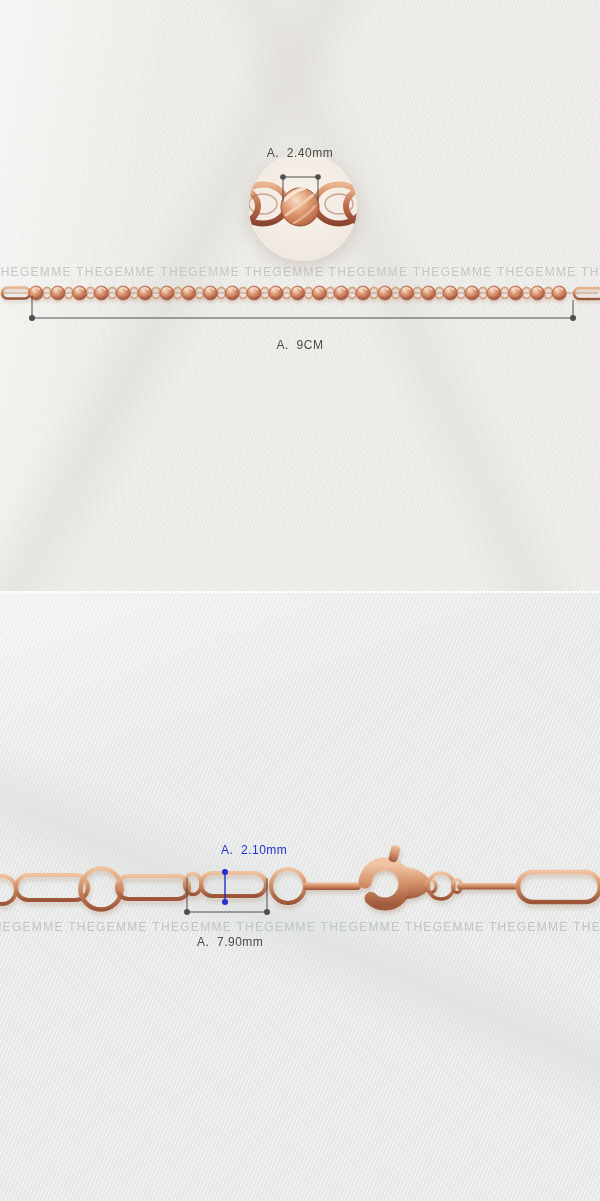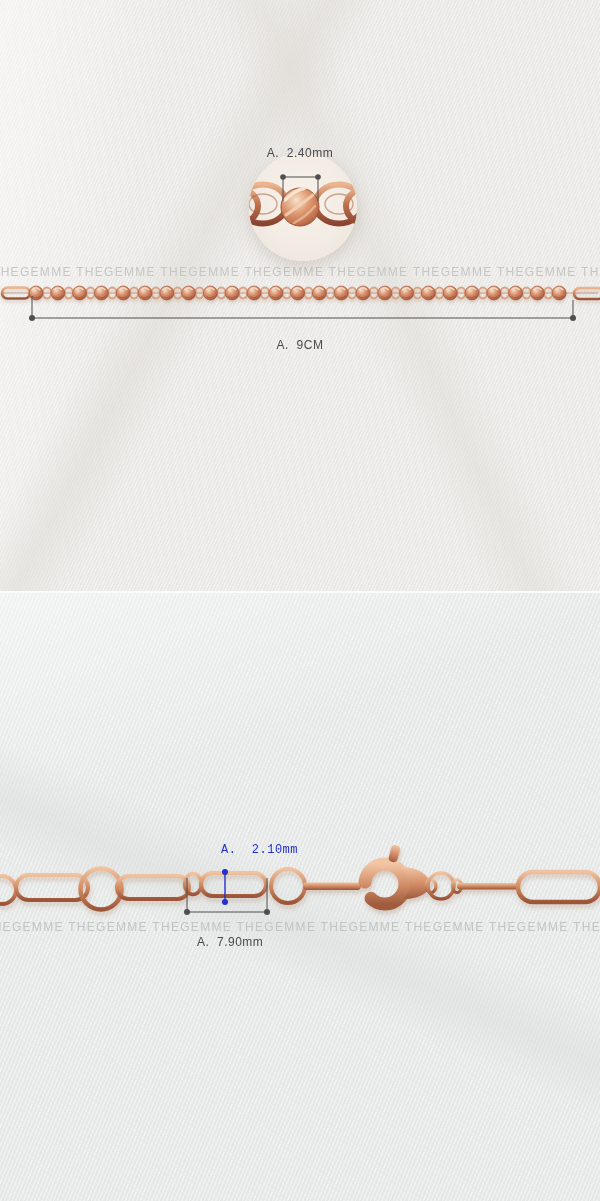--- a/index.html
+++ b/index.html
@@ -36,21 +36,21 @@
   }
   .wm-top{left:-8px;top:266px;}
   .wm-bottom{left:-16px;top:328px;color:#c0c4c3;}
   .lbl{
     position:absolute;font-size:12px;line-height:14px;color:#4a4a4a;
     letter-spacing:.5px;white-space:pre;
   }
   .lbl.center{left:0;width:600px;text-align:center;}
   .lbl-inset{top:146px;}
   .lbl-9cm{top:338px;}
-  .lbl-blue{left:221px;top:250px;color:#2330cc;font-family:Liberation Mono, monospace;}
+  .lbl-blue{left:221px;top:250px;color:#2330cc;}
   .lbl-790{left:197px;top:342px;text-align:center;}
   .inset{
     position:absolute;left:249px;top:153px;width:108px;height:108px;border-radius:50%;
     background:radial-gradient(circle at 50% 42%, #f8f2eb 0%, #f3ece4 55%, #ece4dc 100%);
     box-shadow:0 6px 16px rgba(140,115,95,.25);
   }
   svg{display:block;}
 </style>
 </head>
 <body>

